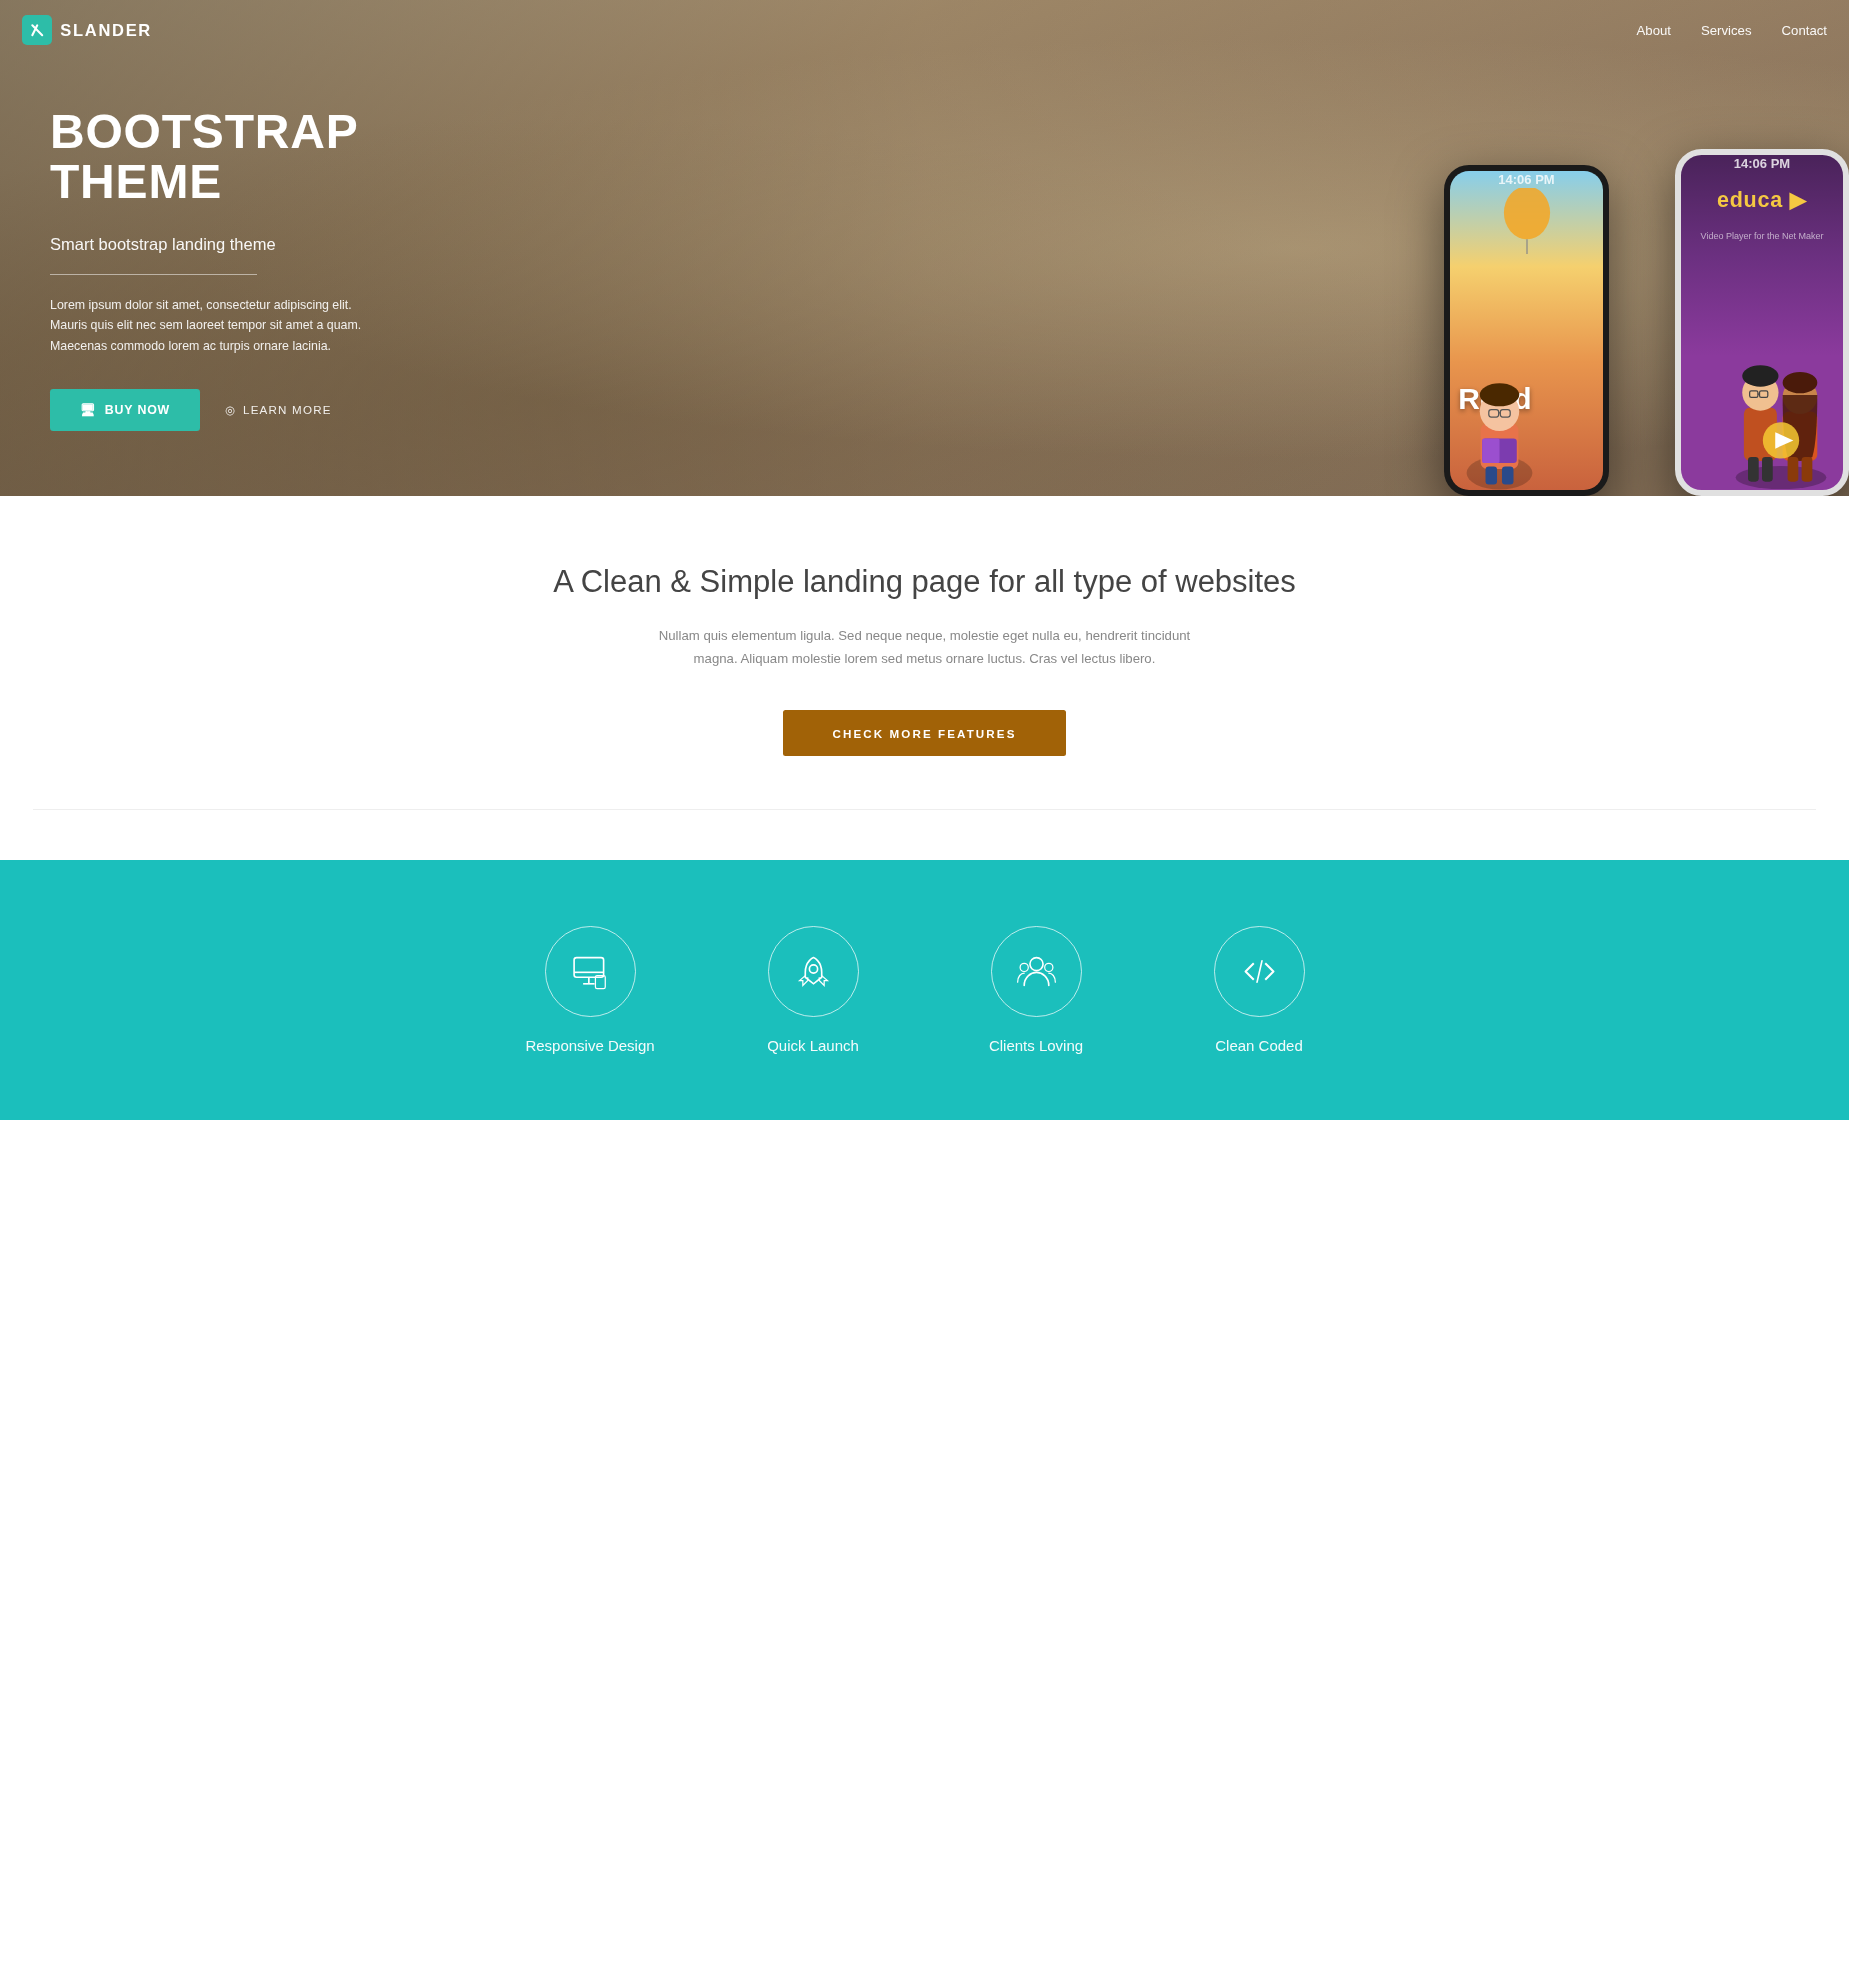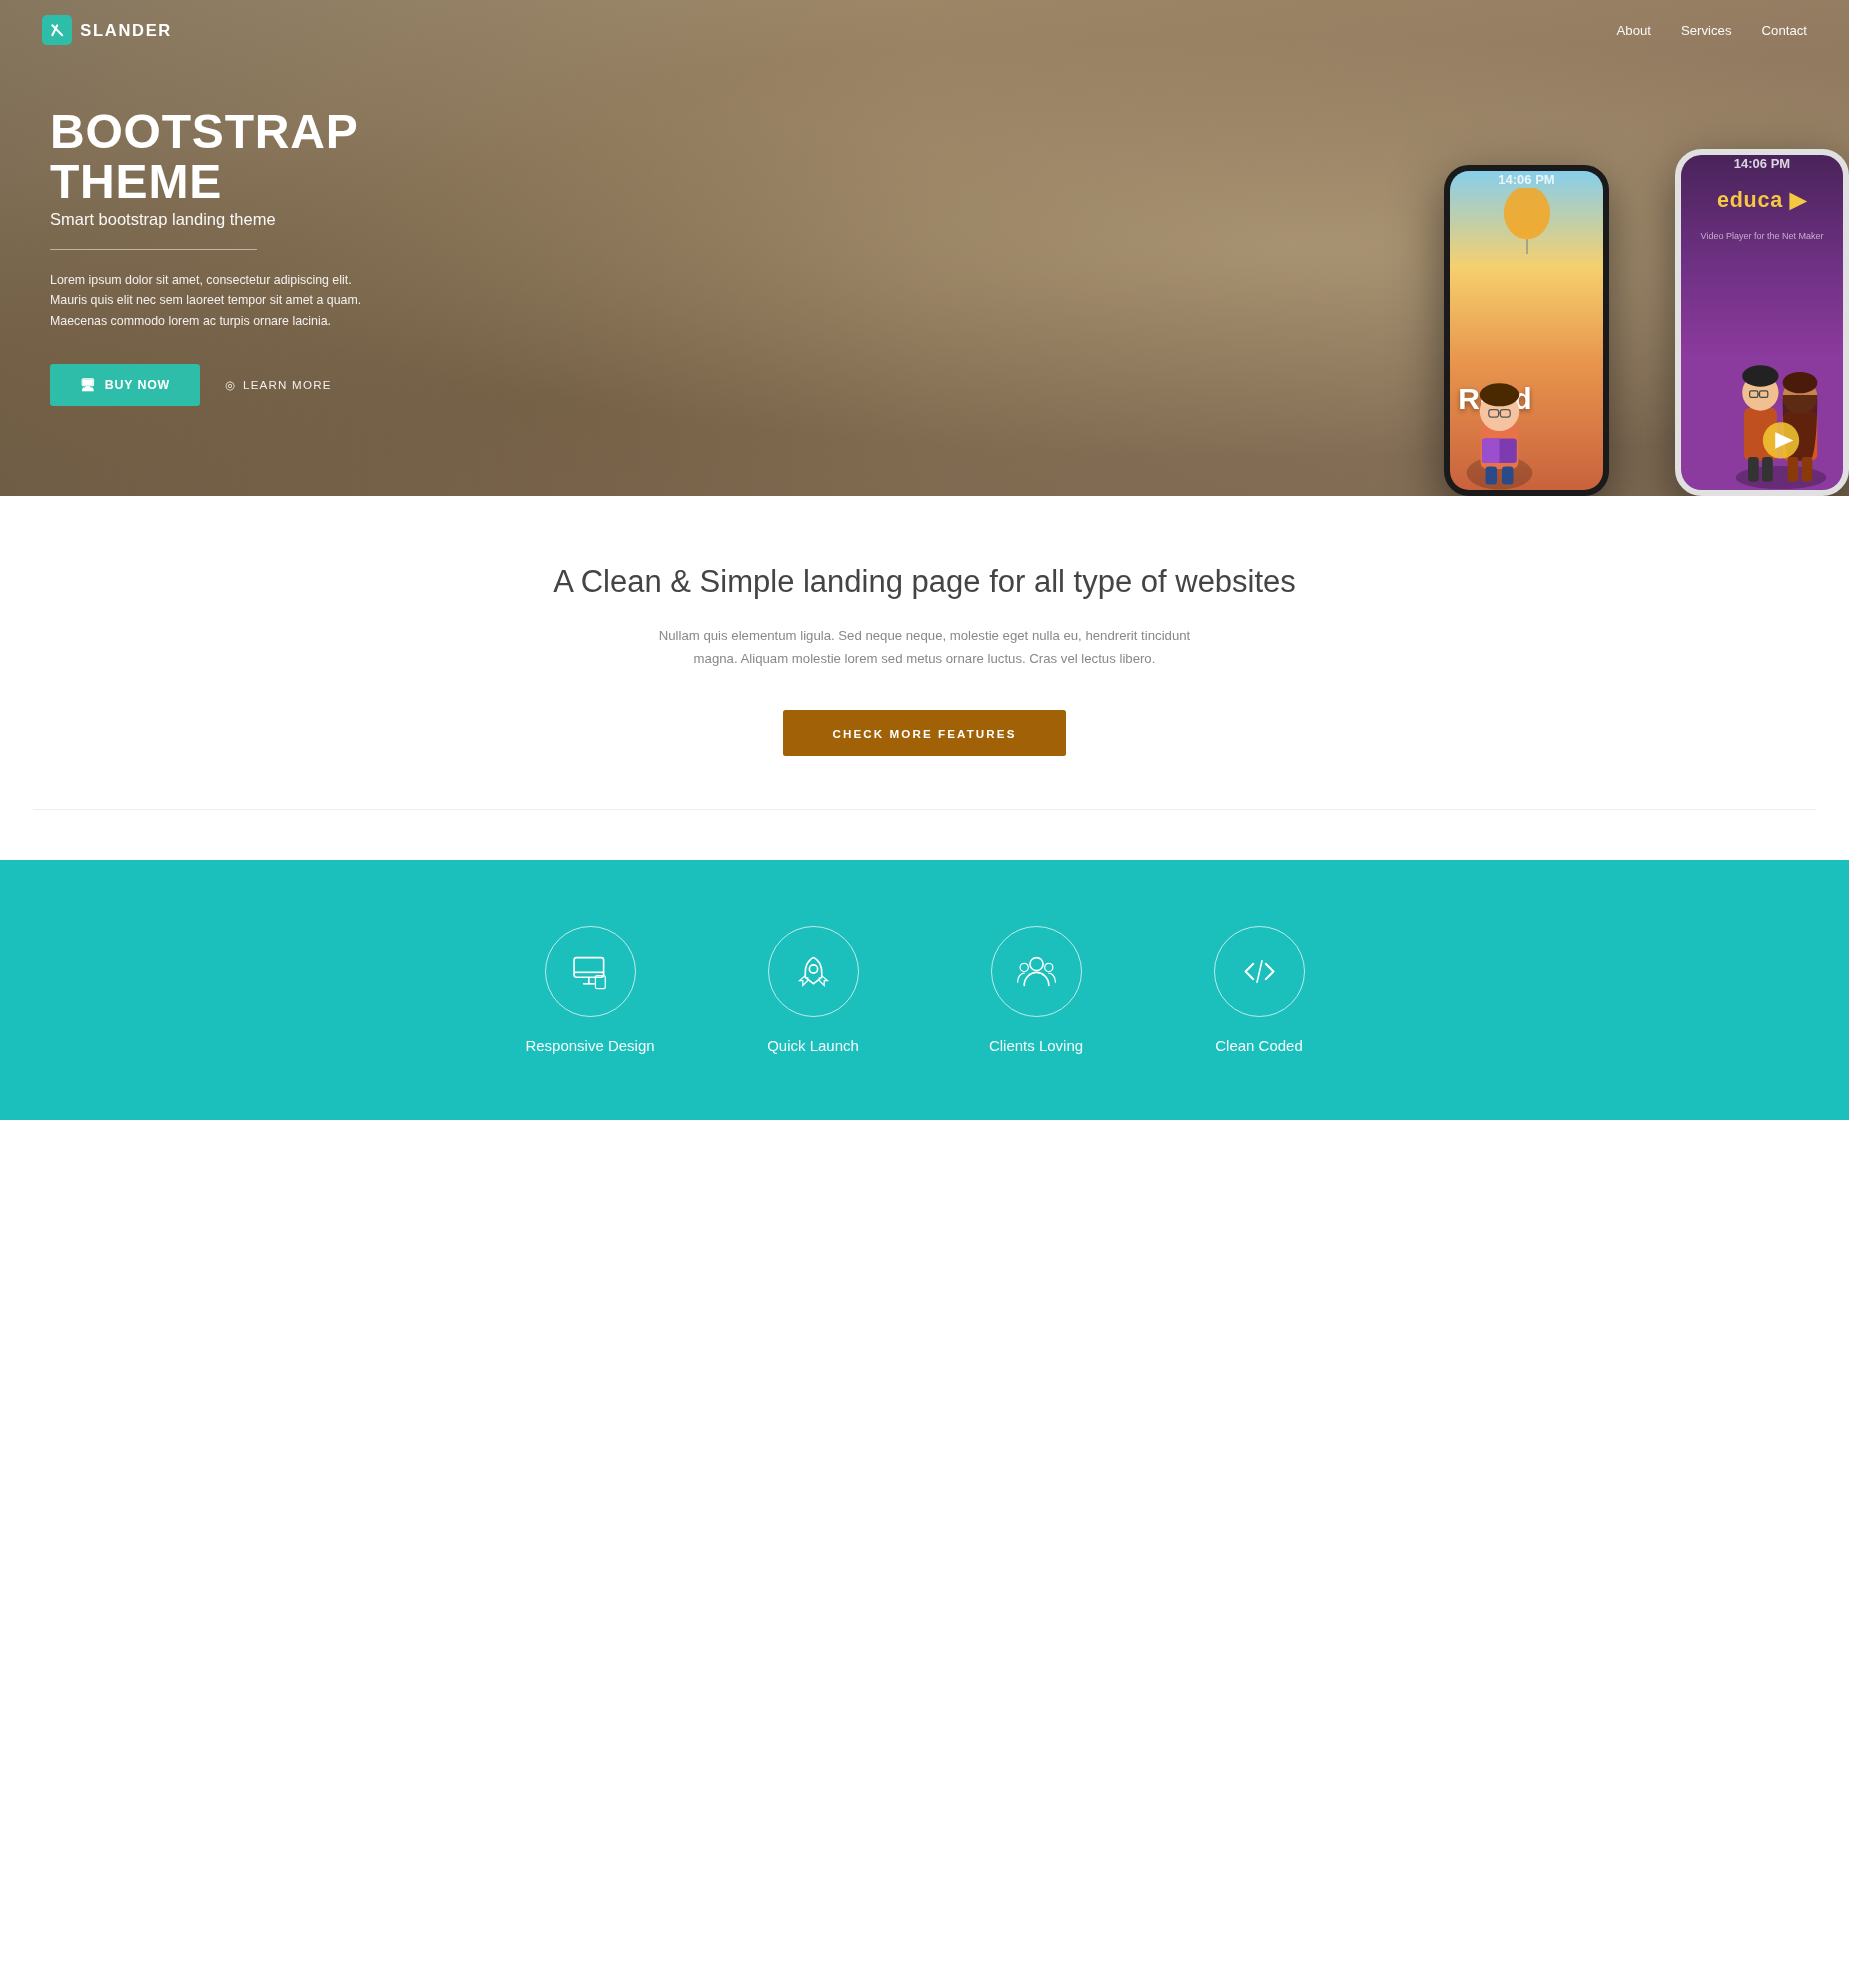--- a/index.html
+++ b/index.html
@@ -6,21 +6,21 @@
     body { font-family: 'Helvetica Neue', Arial, sans-serif; overflow-x: hidden; }
 
     
     .navbar {
       position: absolute;
       top: 0; left: 0; right: 0;
       z-index: 100;
       display: flex;
       align-items: center;
       justify-content: space-between;
-      padding: 15px 42px;
+      padding: 15px 22px;
       background: transparent;
     }
     .logo-area {
       display: flex;
       align-items: center;
       gap: 8.3px;
     }
     .logo-icon {
       width: 30px; height: 30px;
       background: #2dbda8;
@@ -85,21 +85,21 @@
       z-index: 10;
       padding: 107px 50px 0 50px;
       max-width: 430px;
       color: white;
     }
     .hero-title {
       font-size: 48px;
       font-weight: 900;
       line-height: 1.05;
       letter-spacing: 0.8px;
-      margin-bottom: 2px;
+      margin-bottom: 27px;
     }
     .hero-subtitle {
       font-size: 16.5px;
       font-weight: 300;
       margin-bottom: 20px;
       opacity: 0.95;
     }
     .hero-divider {
       width: 207px;
       border: none;

